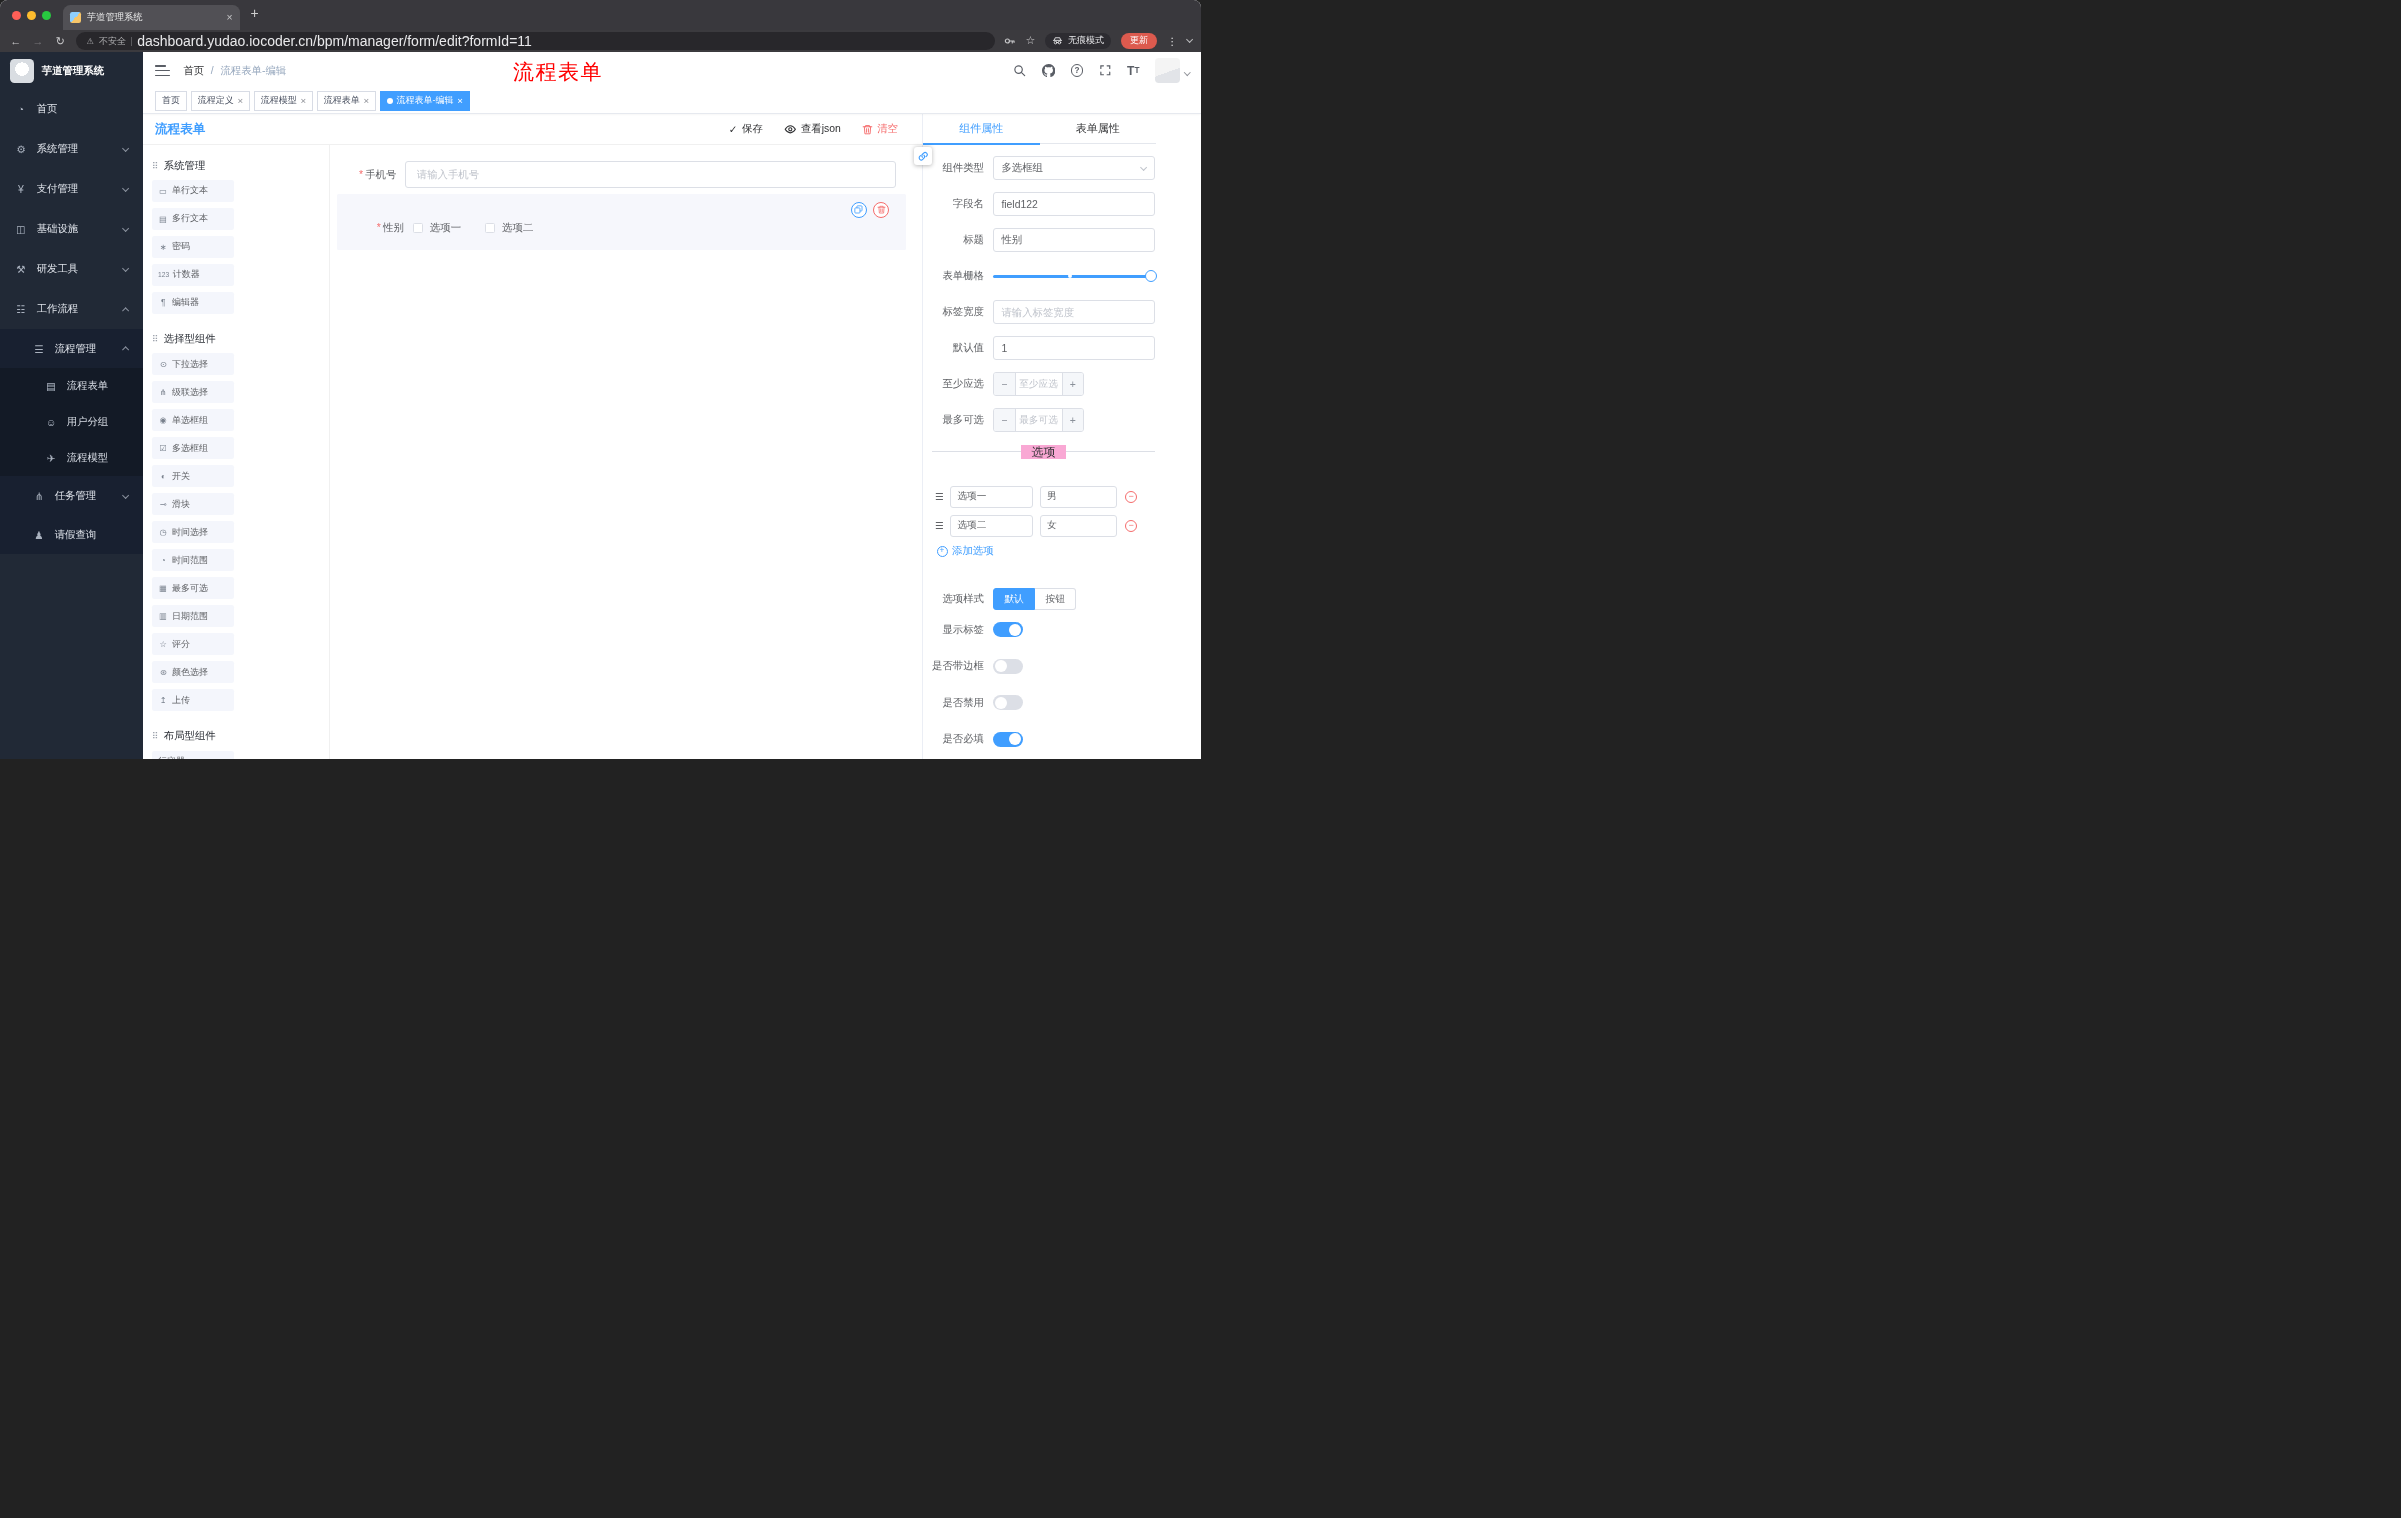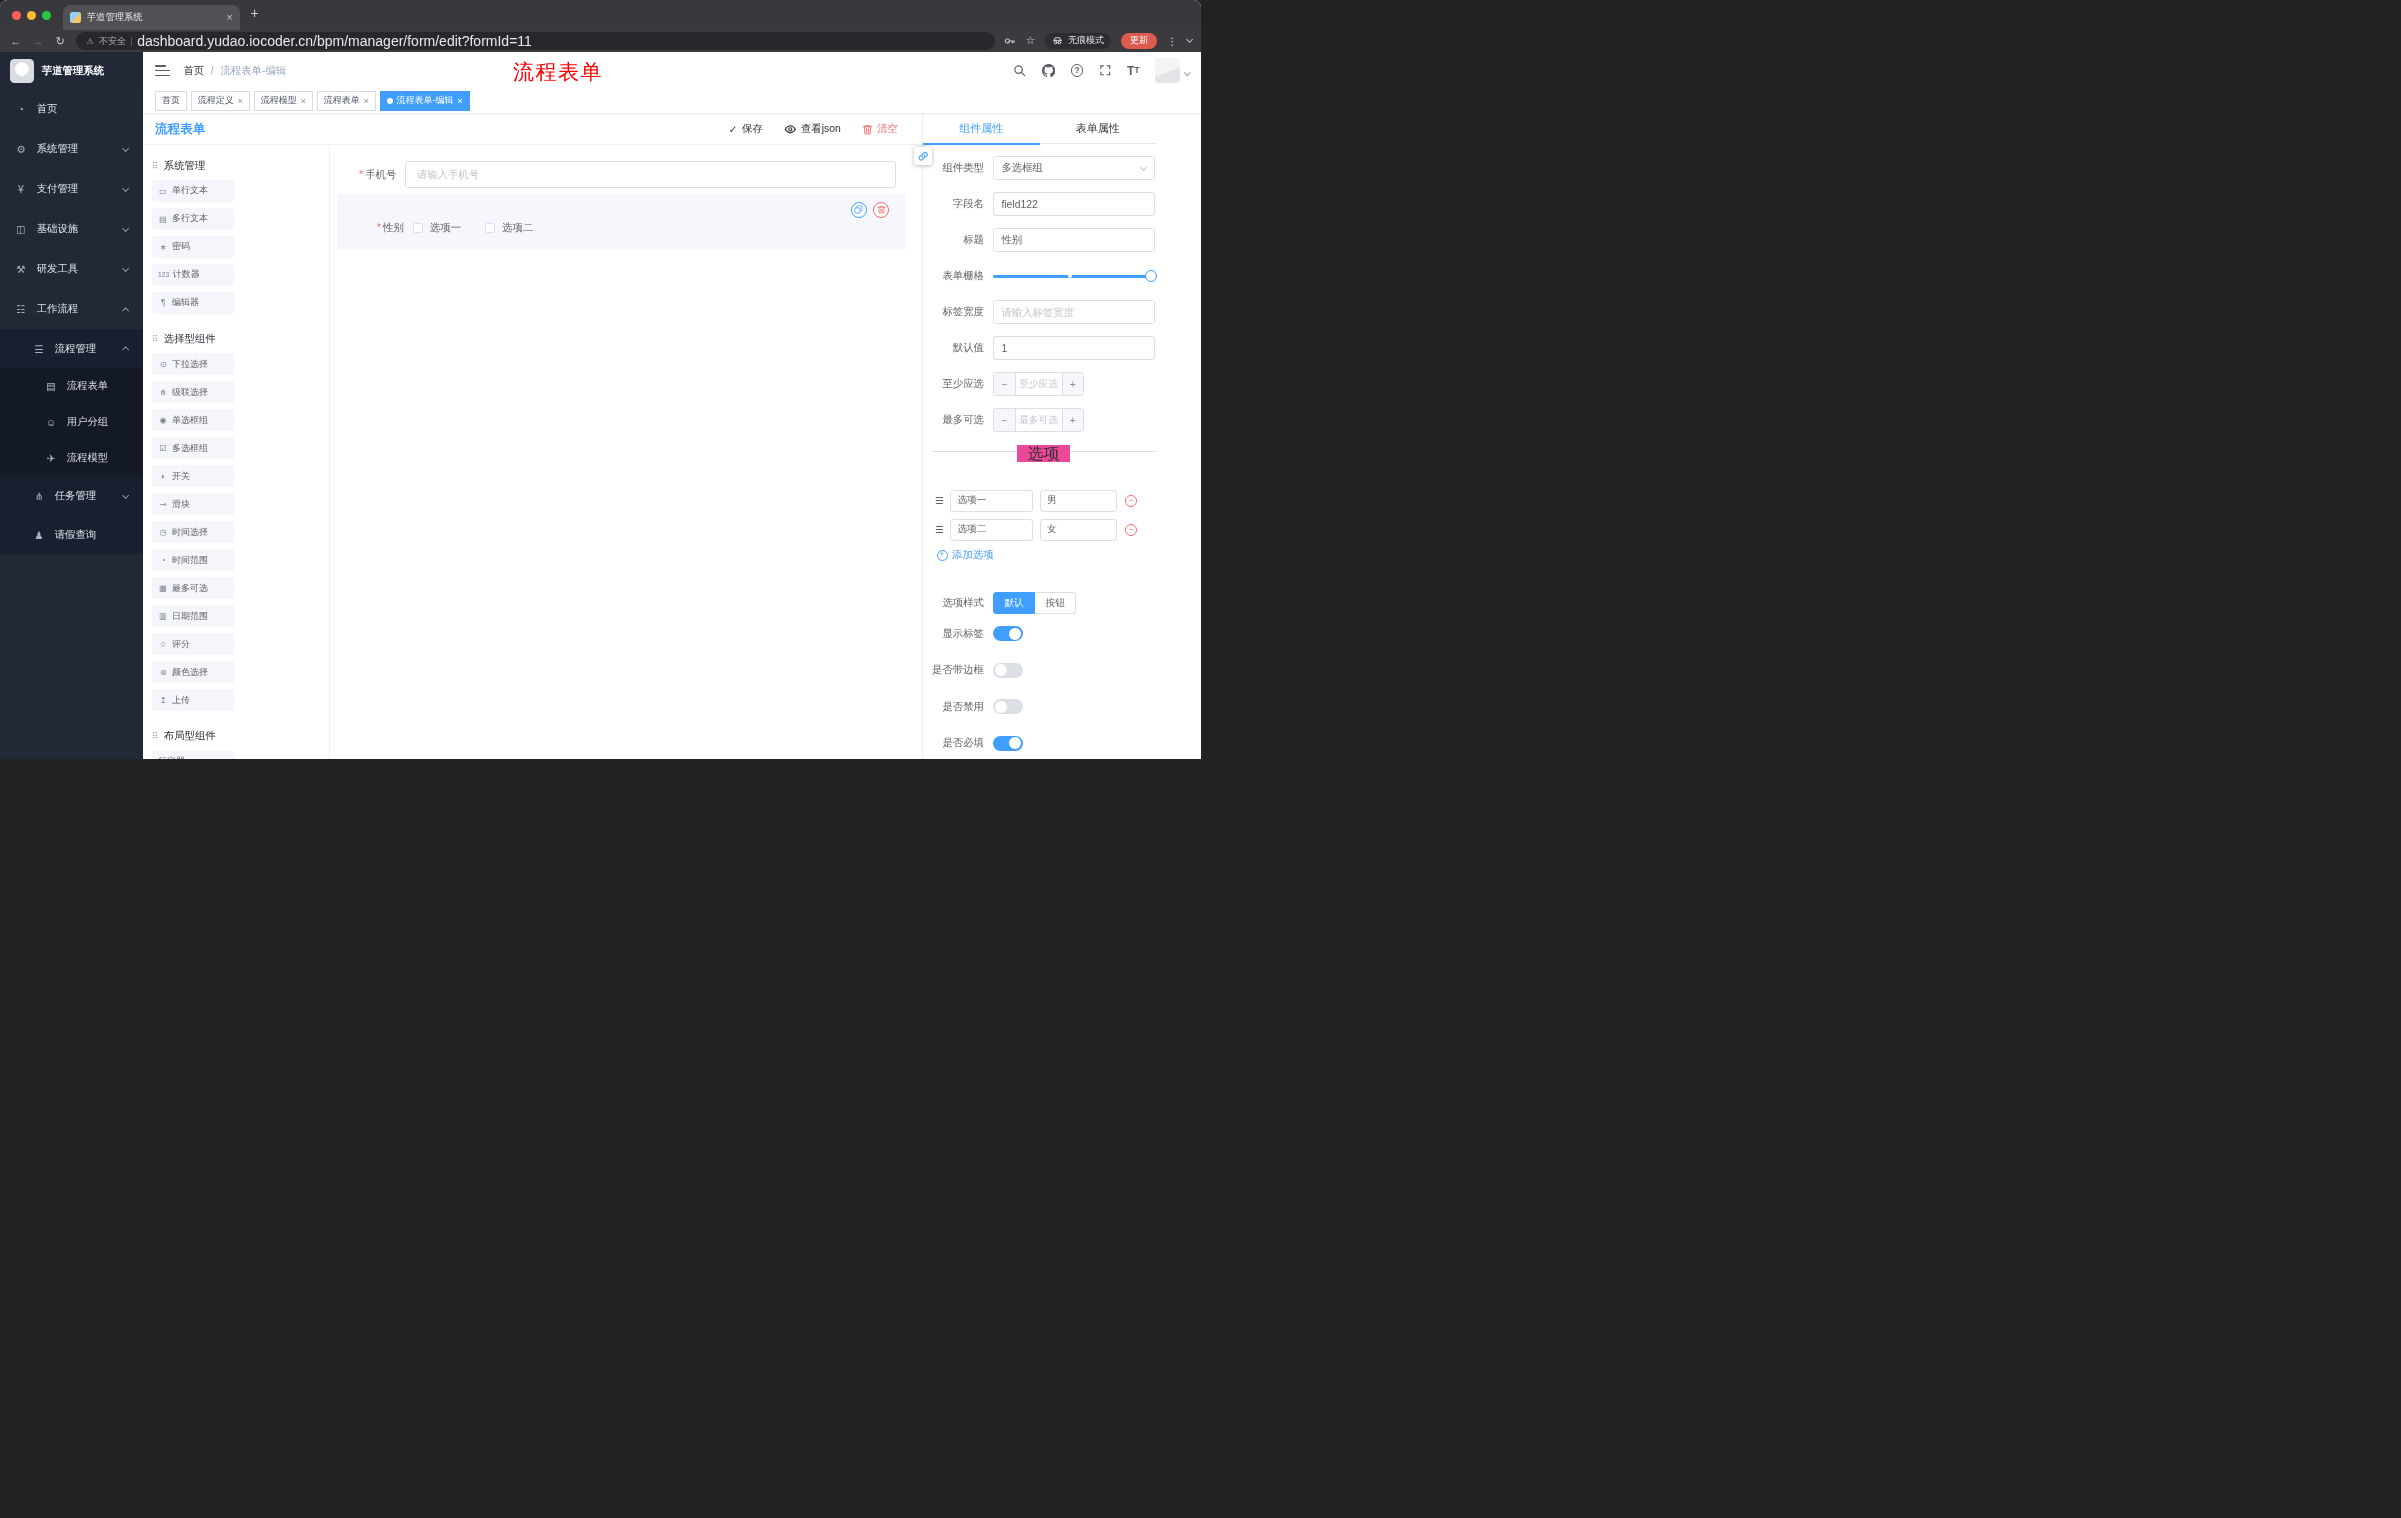--- a/index.html
+++ b/index.html
@@ -129,21 +129,21 @@
 .slider{width:100%;height:24px;display:flex;align-items:center;cursor:pointer}
 .strack{width:100%;height:3px;border-radius:1.5px;background:#409eff;position:relative}
 .sstop{position:absolute;left:46%;top:-0.7px;width:4.5px;height:4.5px;border-radius:50%;background:#fff}
 .shandle{position:absolute;right:-1.5px;top:-4.5px;width:12px;height:12px;border-radius:50%;background:#fff;border:1.5px solid #409eff;cursor:grab}
 .stepper{width:91px;height:24px;border:0.7px solid #dcdfe6;border-radius:3px;display:flex;overflow:hidden;background:#fff}
 .step-btn{width:21.5px;background:#f5f7fa;color:#8a9099;display:flex;align-items:center;justify-content:center;font-size:10.4px;cursor:pointer}
 .step-btn.minus{border-right:0.7px solid #dcdfe6}
 .step-btn.plus{border-left:0.7px solid #dcdfe6}
 .step-val{flex:1;display:flex;align-items:center;justify-content:center;font-size:9.7px;color:#c0c4cc;white-space:nowrap}
 .pdivider{border-top:0.7px solid #dcdfe6;margin:19.3px 0 16.3px;text-align:center}
-.pdivider span{position:relative;top:-8.2px;background:#ec4899;padding:0 10.4px;font-size:16px;color:#303133}
+.pdivider span{position:relative;top:-8.2px;background:#f9a8d4;padding:0 10.4px;font-size:12px;color:#303133}
 .opt-row{display:flex;align-items:center;gap:6.7px;margin:0 0 7.4px 3px}
 .drag-ic{color:#606266;font-size:9.7px;cursor:grab}
 .opt-input{width:83px;height:22px;border:0.7px solid #dcdfe6;border-radius:3px;padding:0 6px;font-size:9.7px;color:#606266}
 .opt-input.val{width:77px}
 .remove-ic{width:12px;height:12px;border-radius:50%;border:1.1px solid #f56c6c;color:#f56c6c;display:flex;align-items:center;justify-content:center;font-size:9px;line-height:1;cursor:pointer;margin-left:1.5px}
 .add-opt{display:flex;align-items:center;gap:4.5px;color:#409eff;font-size:10.4px;margin:4.5px 0 30px 4.5px;cursor:pointer}
 .add-ic{width:11px;height:11px;border-radius:50%;border:1px solid #409eff;display:flex;align-items:center;justify-content:center;font-size:8.2px;line-height:1}
 .btn-group{display:flex}
 .bg-btn{height:22px;padding:0 10.4px;border:0.7px solid #dcdfe6;background:#fff;color:#606266;font-size:9.7px;display:flex;align-items:center;cursor:pointer}
 .bg-btn.first{border-radius:3px 0 0 3px}

